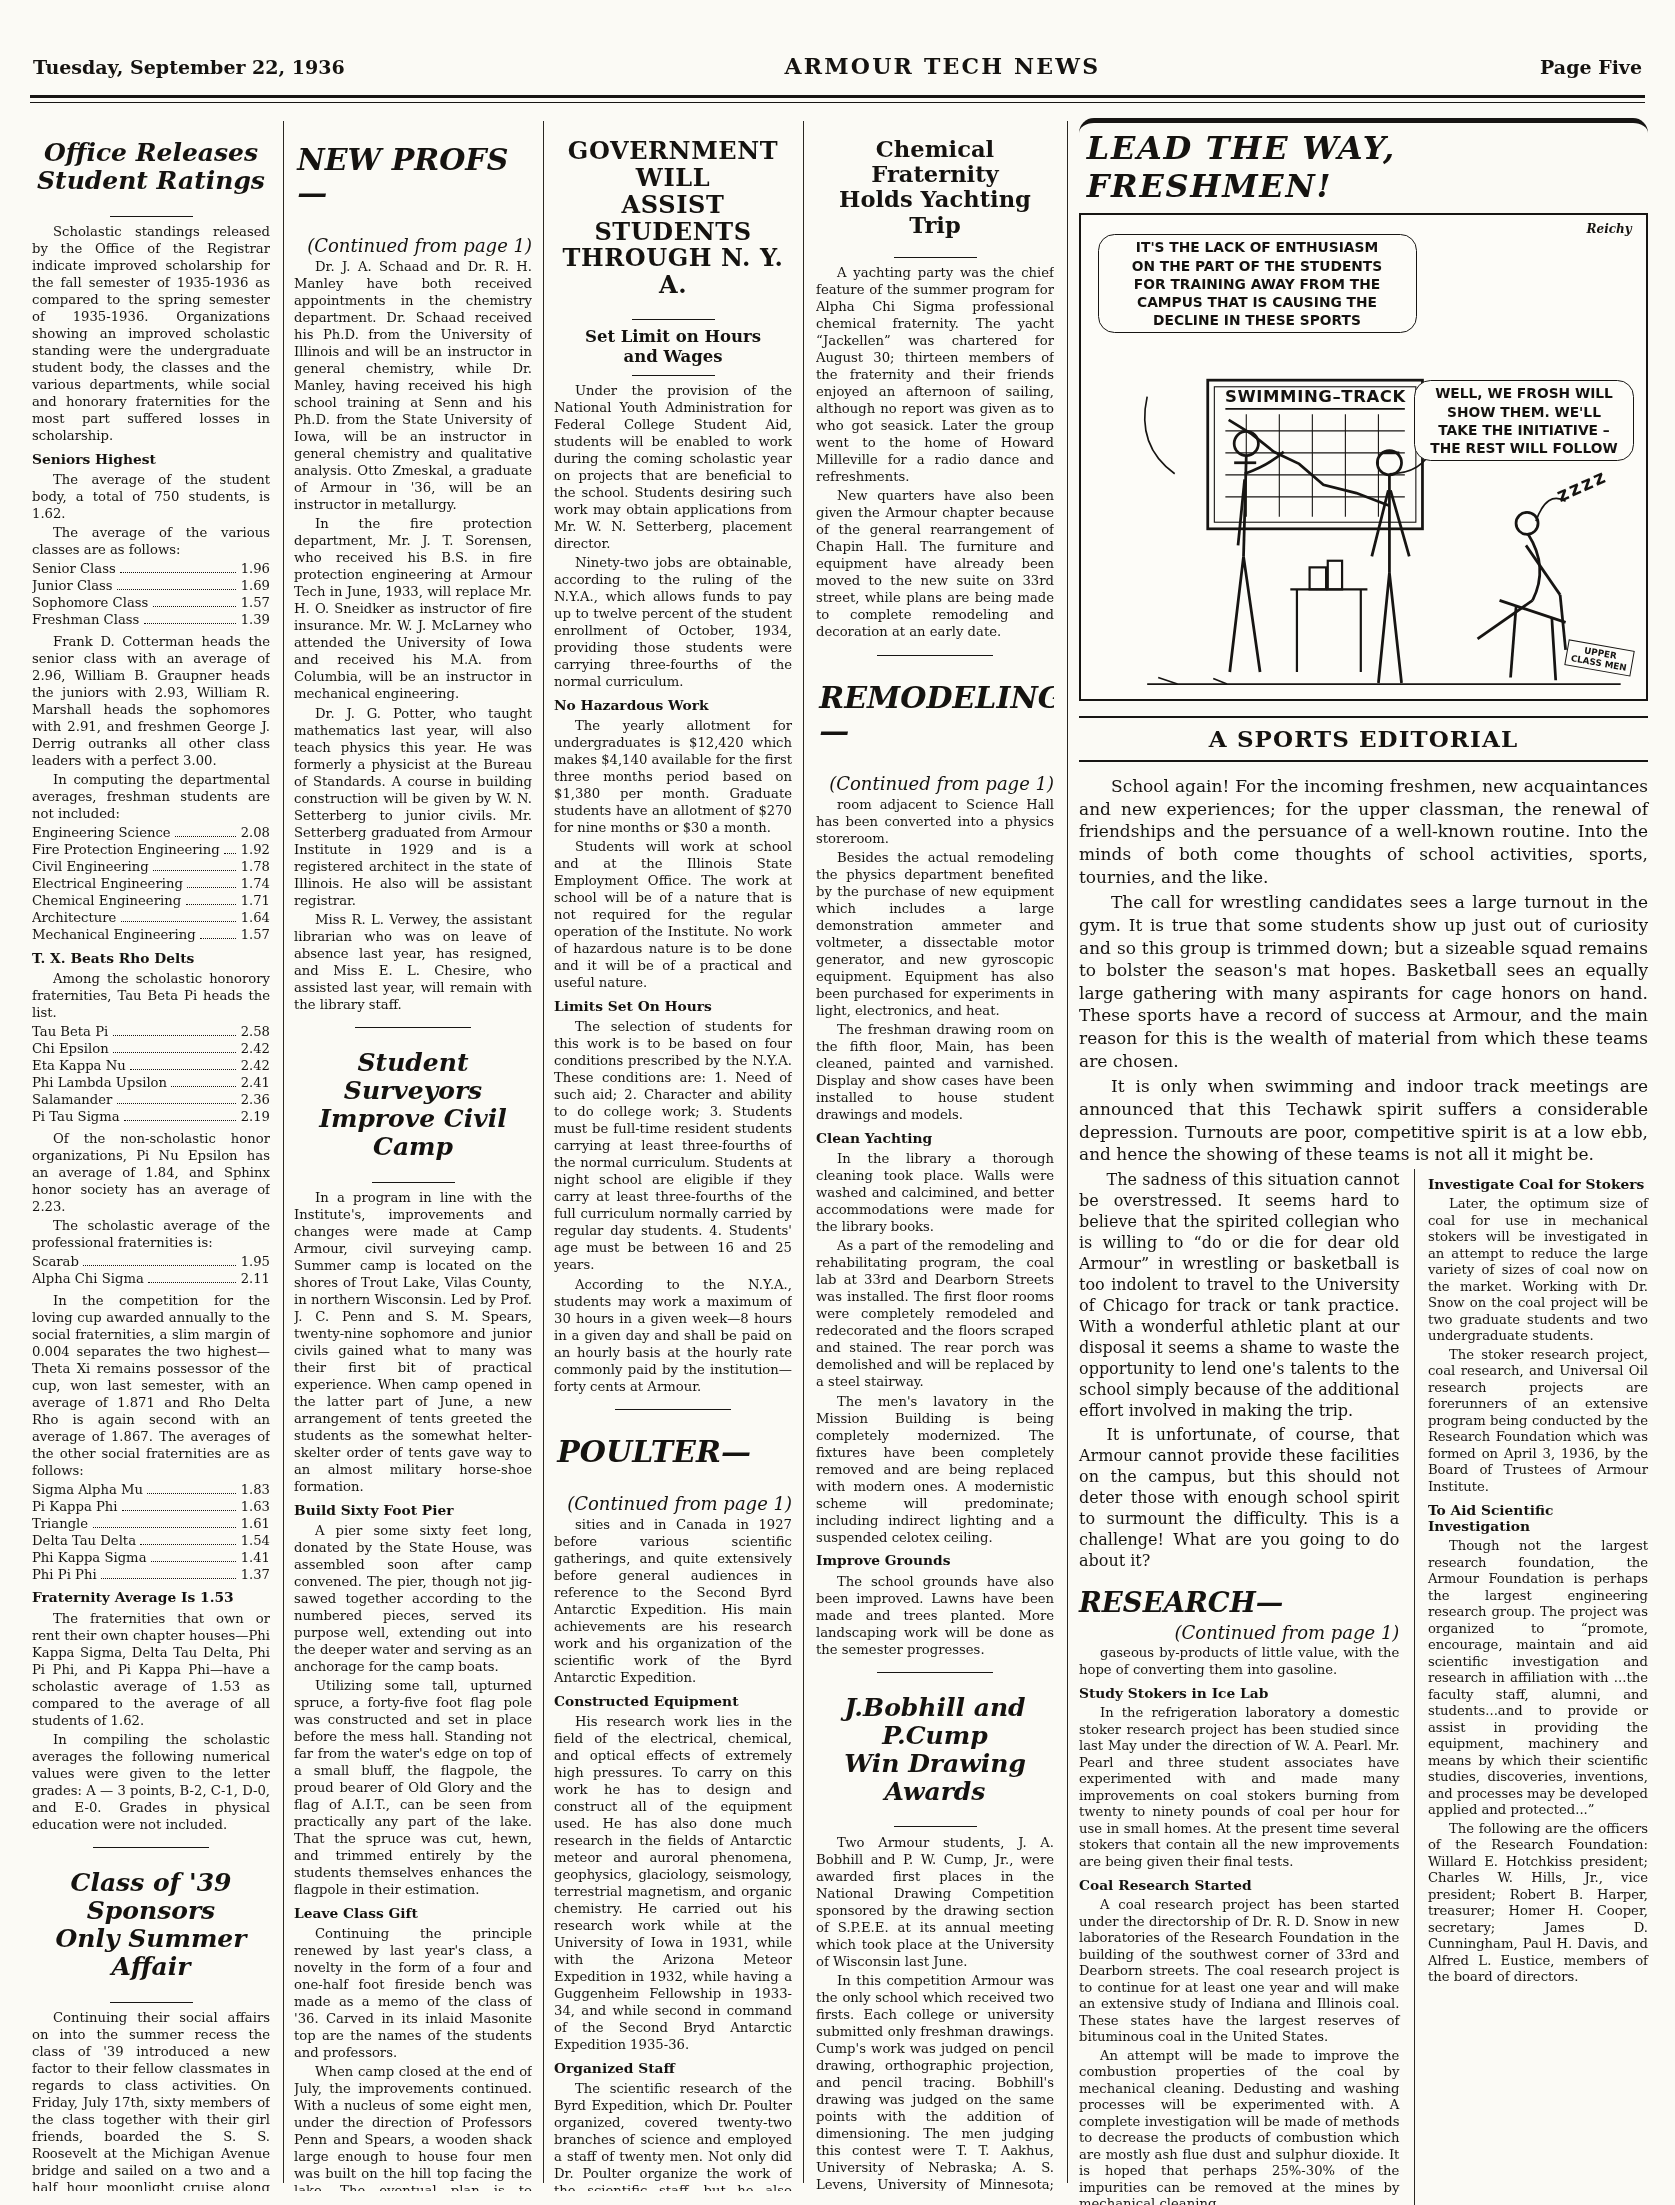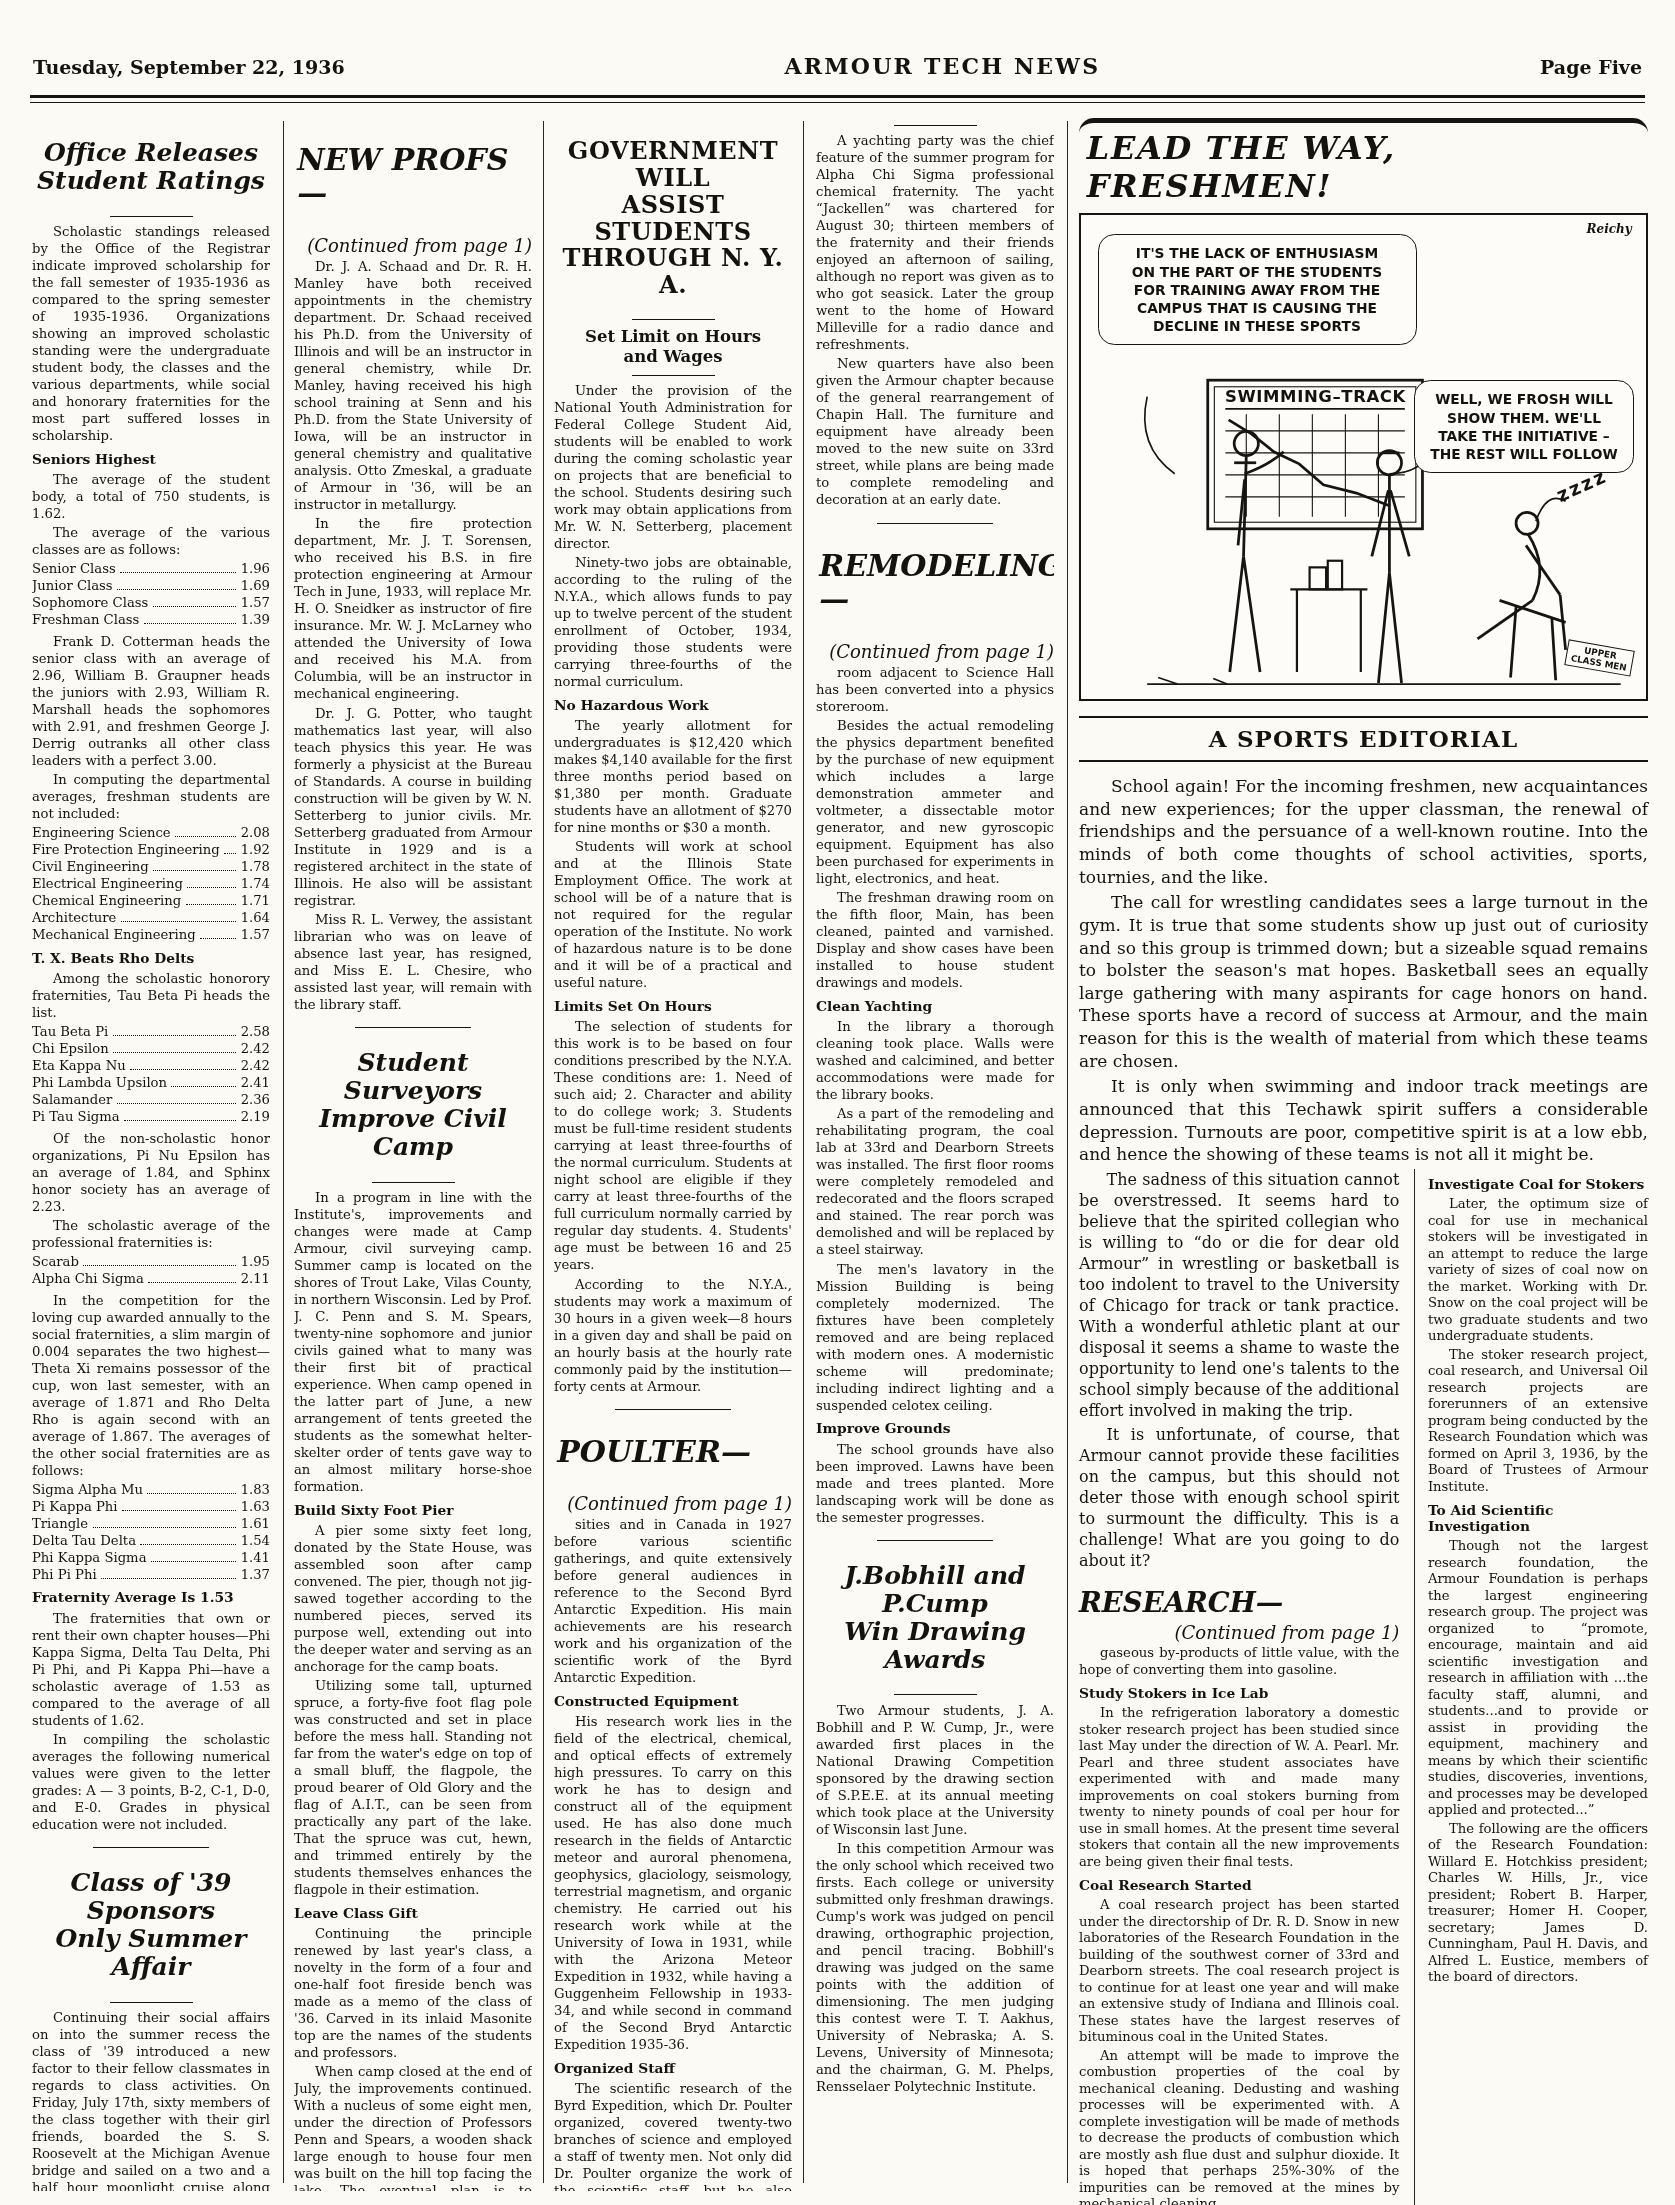--- a/index.html
+++ b/index.html
@@ -30,21 +30,21 @@
   .blocks .subhead{text-align:left;font-weight:bold;font-size:13.8px;margin:6.6px 0 4.4px;}
   .blocks .leaders{margin:1.1px 0 4.4px;}
   .blocks .lrow{display:flex;align-items:baseline;font-size:13.2px;line-height:17px;}
   .blocks .ldots{flex:1;border-bottom:1.7px dotted #151310;margin:0 4.4px 3.3px;}
   
   .right-col{position:absolute;top:118px;left:1079px;width:569px;bottom:13.8px;}
   .cartoon-outer{border-top:5px solid #171513;padding-top:5.5px;border-radius:15px;}
   .cartoon-title{font-size:32px;font-weight:bold;font-style:italic;letter-spacing:1.7px;padding-left:7.7px;}
   .cartoon-panel{position:relative;border:2.2px solid #171513;height:484px;margin-top:8.8px;background:#fdfcf8;}
   .sig{position:absolute;top:6.6px;right:14.3px;font-style:italic;font-size:12px;font-weight:bold;}
-  .bubble{position:absolute;border:1.7px solid #171513;border-radius:16.5px;padding:9px 10px;
+  .bubble{position:absolute;border:1.7px solid #171513;border-radius:16.5px;padding:3px 10px;
           font-family:"DejaVu Sans","Liberation Sans",sans-serif;font-weight:bold;
           font-size:13.8px;line-height:1.32;text-align:center;white-space:pre-line;background:#fdfcf8;z-index:3;}
   .zzz{position:absolute;font-family:"DejaVu Sans",sans-serif;font-weight:bold;font-size:19px;
        letter-spacing:2.2px;transform:rotate(-24deg);}
   .tag{position:absolute;border:1.1px solid #171513;padding:2.2px 4.4px;font-family:"DejaVu Sans",sans-serif;
        font-size:8.8px;font-weight:bold;text-align:center;transform:rotate(10deg);white-space:pre-line;background:#fdfcf8;}
   .sports-band{border-top:2.2px solid #171513;border-bottom:2.2px solid #171513;margin-top:14.3px;
                text-align:center;font-weight:bold;font-size:23px;letter-spacing:1.1px;padding:7.7px 0;}
   .sports-blocks{margin-top:13.2px;}
   .sports-blocks p.para{font-size:17px;line-height:22.6px;text-indent:32px;margin:0 0 3.3px;text-align:justify;}
@@ -298,20 +298,22 @@
           <div class="subhead">Constructed Equipment</div>
           <p class="para">His research work lies in the field of the electrical, chemical, and optical effects of extremely high pressures. To carry on this work he has to design and construct all of the equipment used. He has also done much research in the fields of Antarctic meteor and auroral phenomena, geophysics, glaciology, seismology, terrestrial magnetism, and organic chemistry. He carried out his research work while at the University of Iowa in 1931, while with the Arizona Meteor Expedition in 1932, while having a Guggenheim Fellowship in 1933-34, and while second in command of the Second Bryd Antarctic Expedition 1935-36.</p>
           <div class="subhead">Organized Staff</div>
           <p class="para">The scientific research of the Byrd Expedition, which Dr. Poulter organized, covered twenty-two branches of science and employed a staff of twenty men. Not only did Dr. Poulter organize the work of the scientific staff, but he also secured donations to the expedition of more than seventy thousand dollars worth of scientific material and equipment. In Antartica, a land the size of the United States and Mexico, Dr. Poulter and his staff collected samples and specimens that will require three to five years of laboratory and research work for classification. A new species of fish and many new bacteria, and mosses were discovered as well as many mineral and coal deposits. In one mountain range twenty veins of coal each over six feet thick were found.</p>
         </div>
     </article>
   </div>
 
   <div class="col" style="left:816px;width:238px">
     <article class="art">
+      <h2 class="title upright">Chemical Fraternity
+Holds Yachting Trip</h2>
       <div class="trule"></div>
       <div class="blocks">
           <p class="para">A yachting party was the chief feature of the summer program for Alpha Chi Sigma professional chemical fraternity. The yacht “Jackellen” was chartered for August 30; thirteen members of the fraternity and their friends enjoyed an afternoon of sailing, although no report was given as to who got seasick. Later the group went to the home of Howard Milleville for a radio dance and refreshments.</p>
           <p class="para">New quarters have also been given the Armour chapter because of the general rearrangement of Chapin Hall. The furniture and equipment have already been moved to the new suite on 33rd street, while plans are being made to complete remodeling and decoration at an early date.</p>
         </div>
     </article>
     <div class="sep"></div>
     <article class="art">
       <h2 class="title conthead">REMODELING—</h2>
       <div class="continued">(Continued from page 1)</div>

